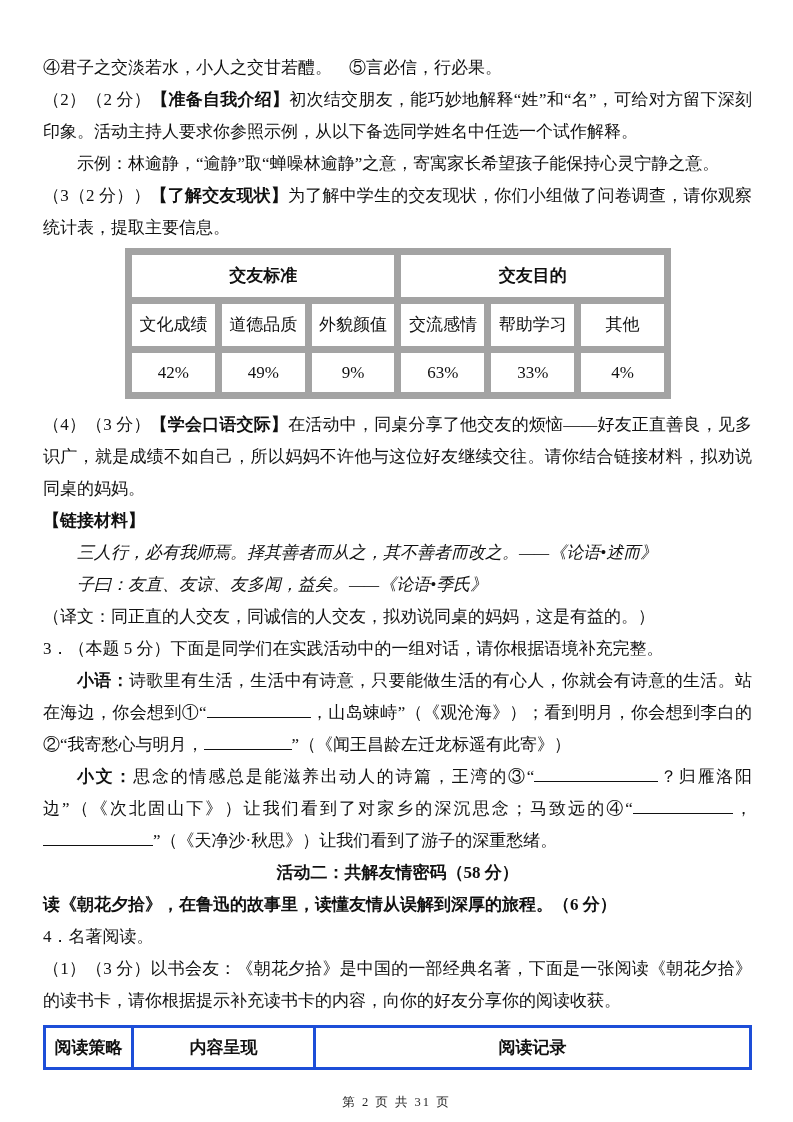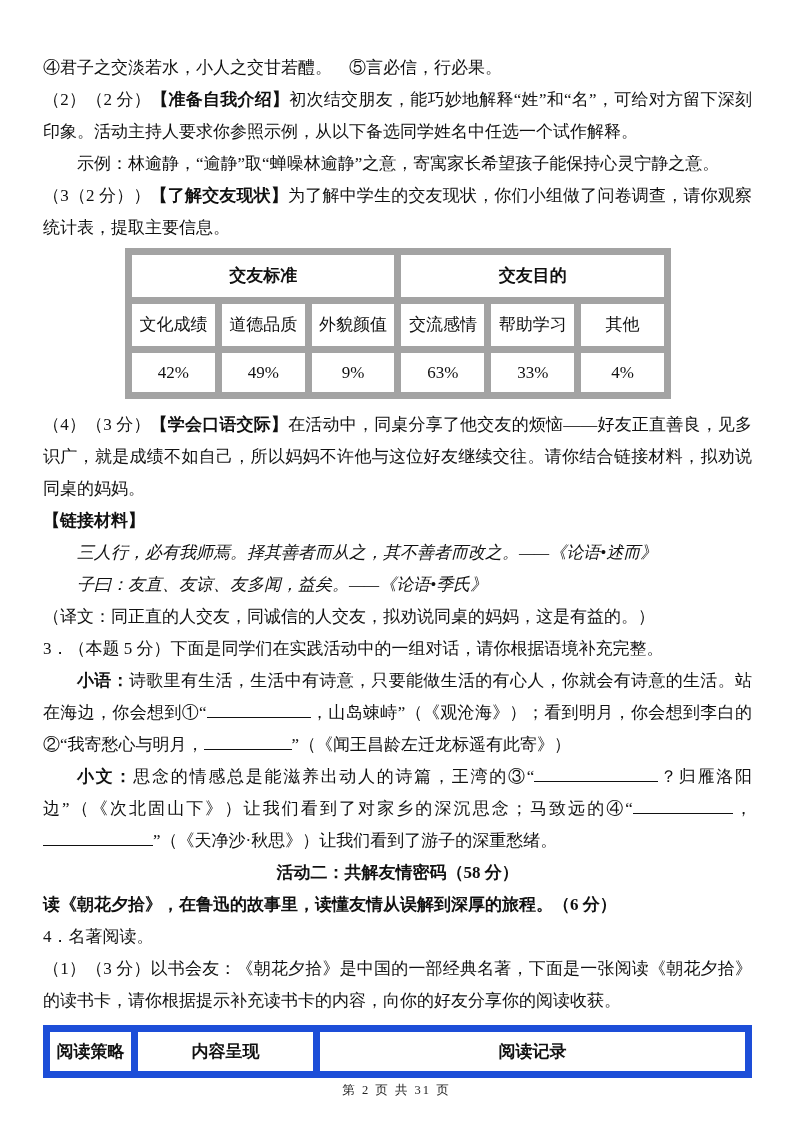--- a/index.html
+++ b/index.html
@@ -22,23 +22,23 @@
     vertical-align:baseline;
   }
   .choiceline{display:flex;align-items:flex-end;}
   .choiceline .lead{white-space:nowrap;text-indent:2em;}
   .choiceline .fill{flex:1;margin-bottom:7px;height:auto;border-bottom:1px solid #111111;}
   table{border-collapse:collapse;table-layout:fixed;font-size:17px;color:#111111;}
   .survey{width:546px;margin:4px 0 10px 82px;}
   .survey td{border:7px solid #a3a3a3;text-align:center;vertical-align:middle;padding:0;height:42px;}
   .survey tr.vals td{height:39px;}
   .reading{width:709px;margin-top:8px;}
-  .reading td{border:7px solid #1d4ed8;text-align:center;vertical-align:middle;height:37px;font-weight:bold;}
+  .reading td{border:3px solid #1d4ed8;text-align:center;vertical-align:middle;height:37px;font-weight:bold;}
   .footer{
-    position:absolute;left:0;right:0;bottom:24px;text-align:center;
+    position:absolute;left:0;right:0;bottom:12px;text-align:center;
     font-size:12.5px;letter-spacing:2px;color:#222222;line-height:16px;
   }
 </style>
 </head>
 <body>
 
 <div class="page">
 
   <p><span>④君子之交淡若水，小人之交甘若醴。　⑤言必信，行必果。</span></p>
 

